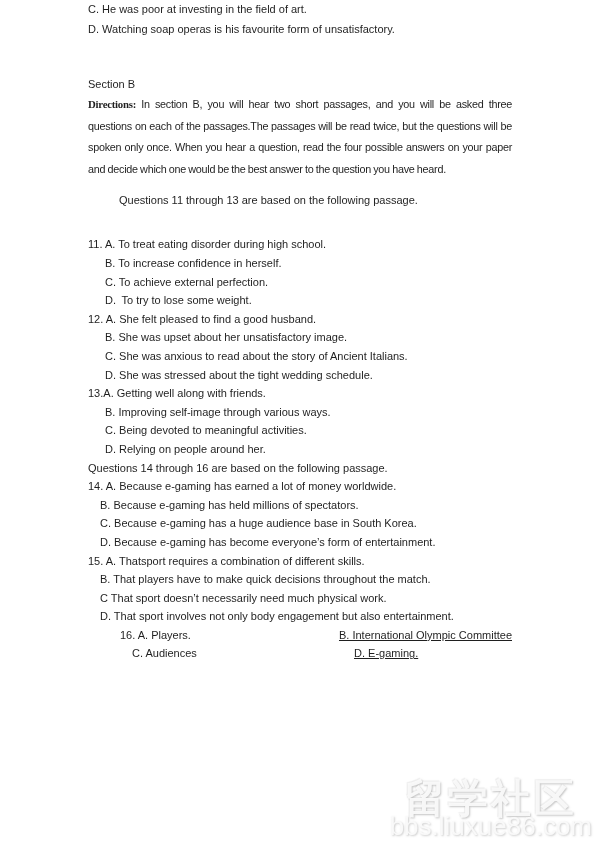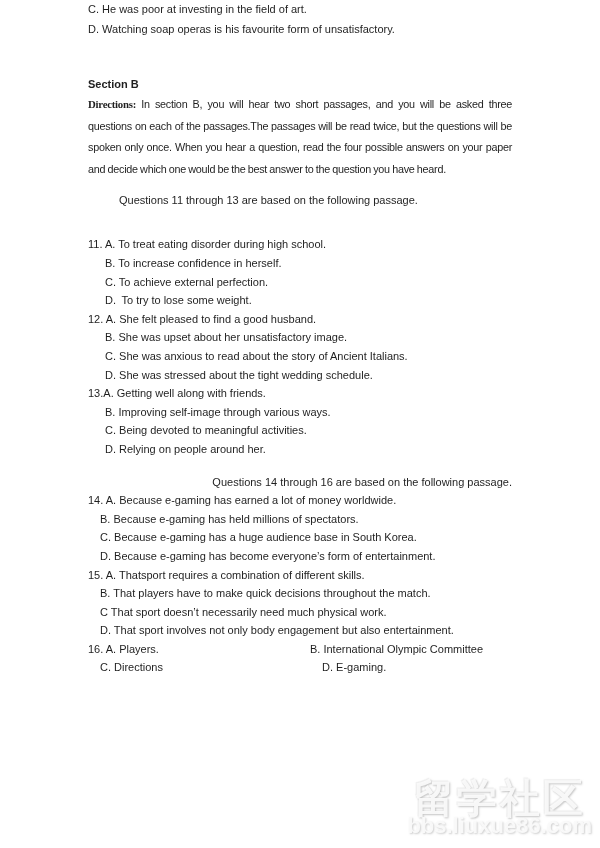--- a/index.html
+++ b/index.html
@@ -19,58 +19,58 @@
     width: 424px;
     font-size: 11px;
   }
   .line {
     line-height: 18.6px;
     white-space: nowrap;
   }
   .carryover .line { line-height: 19.5px; }
   .section-heading {
     margin-top: 36px;
-    font-weight: bold;
+    font-weight: normal;
     line-height: 19px;
   }
   .directions {
     margin: 0;
     line-height: 21.7px;
     font-size: 10.8px;
     letter-spacing: -0.25px;
     word-spacing: -0.5px;
     text-align: justify;
   }
   .directions .bold { font-weight: bold; font-family: Liberation Serif, serif; }
   .passage-intro-1 { margin-top: 10px; margin-left: 31px; }
   .q-block-start { margin-top: 26px; }
-  .passage-intro-2 { margin-top: 14px; text-align: right; }
+  .passage-intro-2 { margin-top: 0; }
   .indent { padding-left: 17px; }
   .indent-sm { padding-left: 12px; }
   .two-col { display: flex; }
-  .two-col .col-left { width: 222px; }
-  .two-col .col-right { flex: 1; }
+  .two-col .col-left { width: 222px; margin-left: 32px; }
+  .two-col .col-right { flex: 1; text-decoration: underline; }
   .watermark {
     position: absolute;
     right: 8px;
     bottom: 12px;
     text-align: center;
     color: rgba(250, 250, 250, 0.95);
     user-select: none;
   }
   .wm-title {
     font-size: 40px;
     font-weight: bold;
     letter-spacing: 3px;
     line-height: 44px;
     text-shadow: 1px 1px 2px rgba(150,150,150,0.55), -1px -1px 1px rgba(215,215,215,0.40);
   }
   .wm-url {
-    font-size: 22px;
-    font-weight: bold;
+    font-size: 26px;
+    font-weight: normal;
     line-height: 20px;
     margin-top: -4px;
     text-shadow: 1px 1px 2px rgba(160,160,160,0.50);
     text-align: center;
   }
 </style>
 </head>
 <body>
 
 <div class="doc">
@@ -111,21 +111,21 @@
   <div class="line">15. A. Thatsport requires a combination of different skills.</div>
   <div class="line indent-sm">B. That players have to make quick decisions throughout the match.</div>
   <div class="line indent-sm">C That sport doesn’t necessarily need much physical work.</div>
   <div class="line indent-sm">D. That sport involves not only body engagement but also entertainment.</div>
 
   <div class="line two-col">
     <span class="col-left">16. A. Players.</span>
     <span class="col-right">B. International Olympic Committee</span>
   </div>
   <div class="line two-col">
-    <span class="col-left indent-sm">C. Directions</span>
+    <span class="col-left indent-sm">C. Audiences</span>
     <span class="col-right">D. E-gaming.</span>
   </div>
 
 </div>
 
 <div class="watermark">
   <div class="wm-title">留学社区</div>
   <div class="wm-url">bbs.liuxue86.com</div>
 </div>
 

